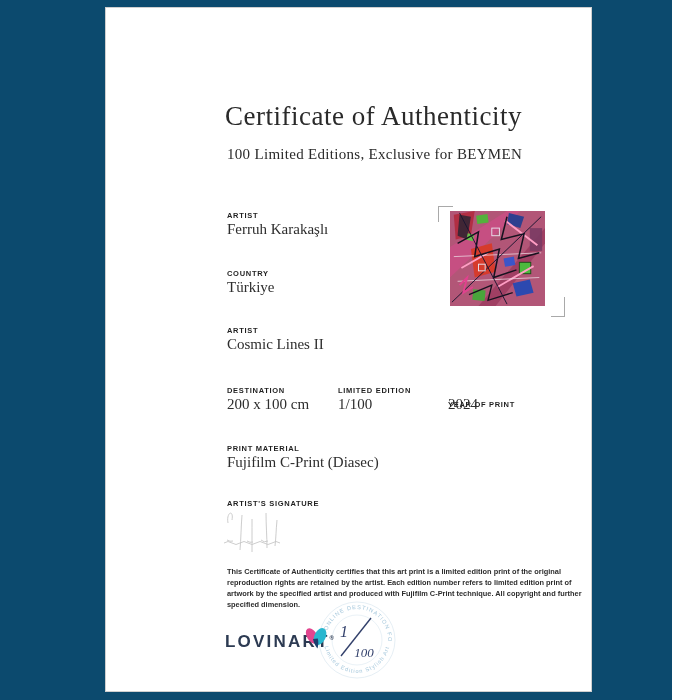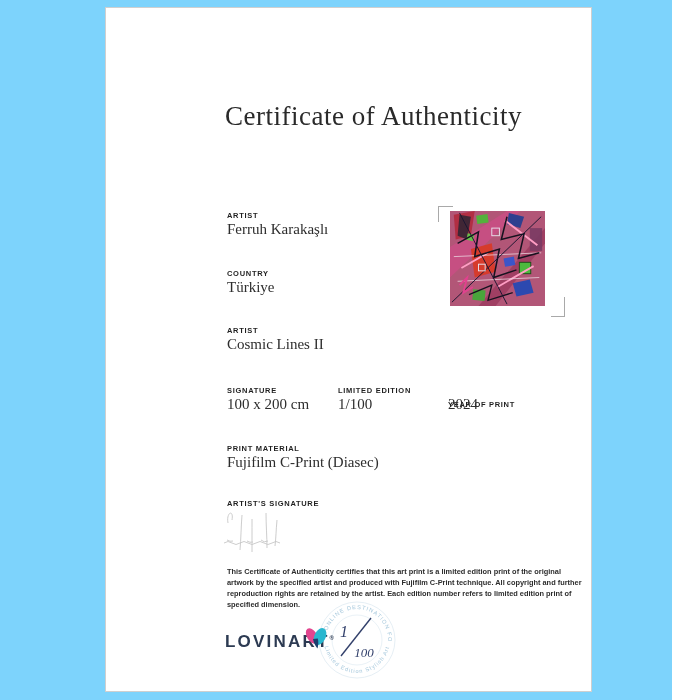--- a/index.html
+++ b/index.html
@@ -1,17 +1,17 @@
 <!DOCTYPE html>
 <html><head>
 <meta charset="utf-8">
 <style>
   html,body{margin:0;padding:0;background:#ffffff;width:700px;height:700px;
     font-family:"Liberation Sans",sans-serif;-webkit-font-smoothing:antialiased;}
-  .stage{position:relative;width:672px;height:700px;background:#7dd3fc;overflow:hidden;}
+  .stage{position:relative;width:672px;height:700px;background:#0c4a6e;overflow:hidden;}
   .page{position:absolute;left:105px;top:7px;width:487px;height:685px;
     background:#ffffff;border:1px solid #cfcfcf;box-sizing:border-box;}
   .abs{position:absolute;}
   .cert-title{font-family:"Liberation Serif",serif;font-size:27px;color:#2a2a2a;letter-spacing:.5px;}
   .cert-subtitle{font-family:"Liberation Serif",serif;font-size:15px;color:#2a2a2a;letter-spacing:.3px;}
   .f-label{font-size:7.5px;font-weight:bold;letter-spacing:.7px;color:#1f1f1f;
     font-family:"Liberation Sans",sans-serif;}
   .f-value{font-family:"Liberation Serif",serif;font-size:15px;color:#2d2d2d;}
   .disclaimer{font-family:Liberation Sans, sans-serif;font-size:7.4px;font-weight:bold;
     color:#2e2e2e;line-height:11px;margin-top:10px;}
@@ -24,20 +24,21 @@
   .stamp-num{font-family:"Liberation Serif",serif;font-style:italic;fill:#32406b;}
   .stamp-arc{fill:#a3c6db;font-size:5.6px;letter-spacing:1px;font-family:"Liberation Sans",sans-serif;}
 </style>
 </head>
 <body>
 
 <div class="stage">
   <div class="page">
 
     <div class="abs cert-title" style="left:119px;top:93px;">Certificate of Authenticity</div>
+    <div class="abs cert-subtitle" style="left:121px;top:138px;">100 Limited Editions, Exclusive for BEYMEN</div>
 
     <div class="abs f-label" style="left:121px;top:203px;">ARTIST</div>
     <div class="abs f-value" style="left:121px;top:213px;">Ferruh Karakaşlı</div>
 
     <div class="abs f-label" style="left:121px;top:261px;">COUNTRY</div>
     <div class="abs f-value" style="left:121px;top:271px;">Türkiye</div>
 
     <div class="abs cropmark cm-tl"></div>
     <div class="abs cropmark cm-br"></div>
     <svg class="abs" style="left:343px;top:203px;" width="97" height="95" viewBox="0 0 100 100" aria-label="abstract artwork thumbnail">
@@ -65,22 +66,22 @@
         <path d="M10,2 L60,98" stroke="#1a1530" stroke-width="1" fill="none"></path>
         <rect x="44" y="18" width="8" height="8" fill="none" stroke="#e8e0ea" stroke-width="1"></rect>
         <rect x="30" y="56" width="7" height="7" fill="none" stroke="#e8e0ea" stroke-width="1"></rect>
         <path d="M10,78 L18,70 L14,86 L24,80" stroke="#e1418e" stroke-width="2" fill="none"></path>
       </g>
     </svg>
 
     <div class="abs f-label" style="left:121px;top:318px;">ARTIST</div>
     <div class="abs f-value" style="left:121px;top:328px;">Cosmic Lines II</div>
 
-    <div class="abs f-label" style="left:121px;top:378px;">SIGNATURE</div>
-    <div class="abs f-value" style="left:121px;top:388px;">100 x 200 cm</div>
+    <div class="abs f-label" style="left:121px;top:378px;">DESTINATION</div>
+    <div class="abs f-value" style="left:121px;top:388px;">200 x 100 cm</div>
 
     <div class="abs f-label" style="left:232px;top:378px;">LIMITED EDITION</div>
     <div class="abs f-value" style="left:232px;top:388px;">1/100</div>
 
     <div class="abs f-label" style="left:342px;top:378px;margin-top:14px;">YEAR OF PRINT</div>
     <div class="abs f-value" style="left:342px;top:388px;">2024</div>
 
     <div class="abs f-label" style="left:121px;top:436px;">PRINT MATERIAL</div>
     <div class="abs f-value" style="left:121px;top:446px;">Fujifilm C-Print (Diasec)</div>
 
@@ -92,22 +93,22 @@
         <path d="M31,12 C31,24 31,34 31,45"></path>
         <path d="M45,6 C45,18 46,30 46,41"></path>
         <path d="M56,13 C55,23 55,31 54,39"></path>
         <path d="M3,36 q4,-3 8,0 t8,0 t8,0 t8,0 t8,0 t8,0 t8,0"></path>
         <path d="M6,33 q3,2 6,1 M26,34 q3,2 6,1 M40,33 q3,3 7,1"></path>
       </g>
     </svg>
 
     <div class="abs disclaimer" style="left:121px;top:548px;">
       <div class="dline">This Certificate of Authenticity certifies that this art print is a limited edition print of the original</div>
+      <div class="dline">reproduction rights are retained by the artist. Each edition number refers to limited edition print of</div>
       <div class="dline">artwork by the specified artist and produced with Fujifilm C-Print technique. All copyright and further</div>
-      <div class="dline">reproduction rights are retained by the artist. Each edition number refers to limited edition print of</div>
       <div class="dline">specified dimension.</div>
     </div>
 
     <svg class="abs" style="left:208px;top:589px;" width="86" height="86" viewBox="0 0 86 86">
       <defs>
         <path id="arcTop" d="M12,43 A31,31 0 0 1 74,43"></path>
         <path id="arcBottom" d="M10,43 A33,33 0 0 0 76,43"></path>
       </defs>
       <circle cx="43" cy="43" r="38" fill="none" stroke="#e6eff5" stroke-width="1"></circle>
       <circle cx="43" cy="43" r="25" fill="none" stroke="#eaf2f7" stroke-width="1"></circle>

